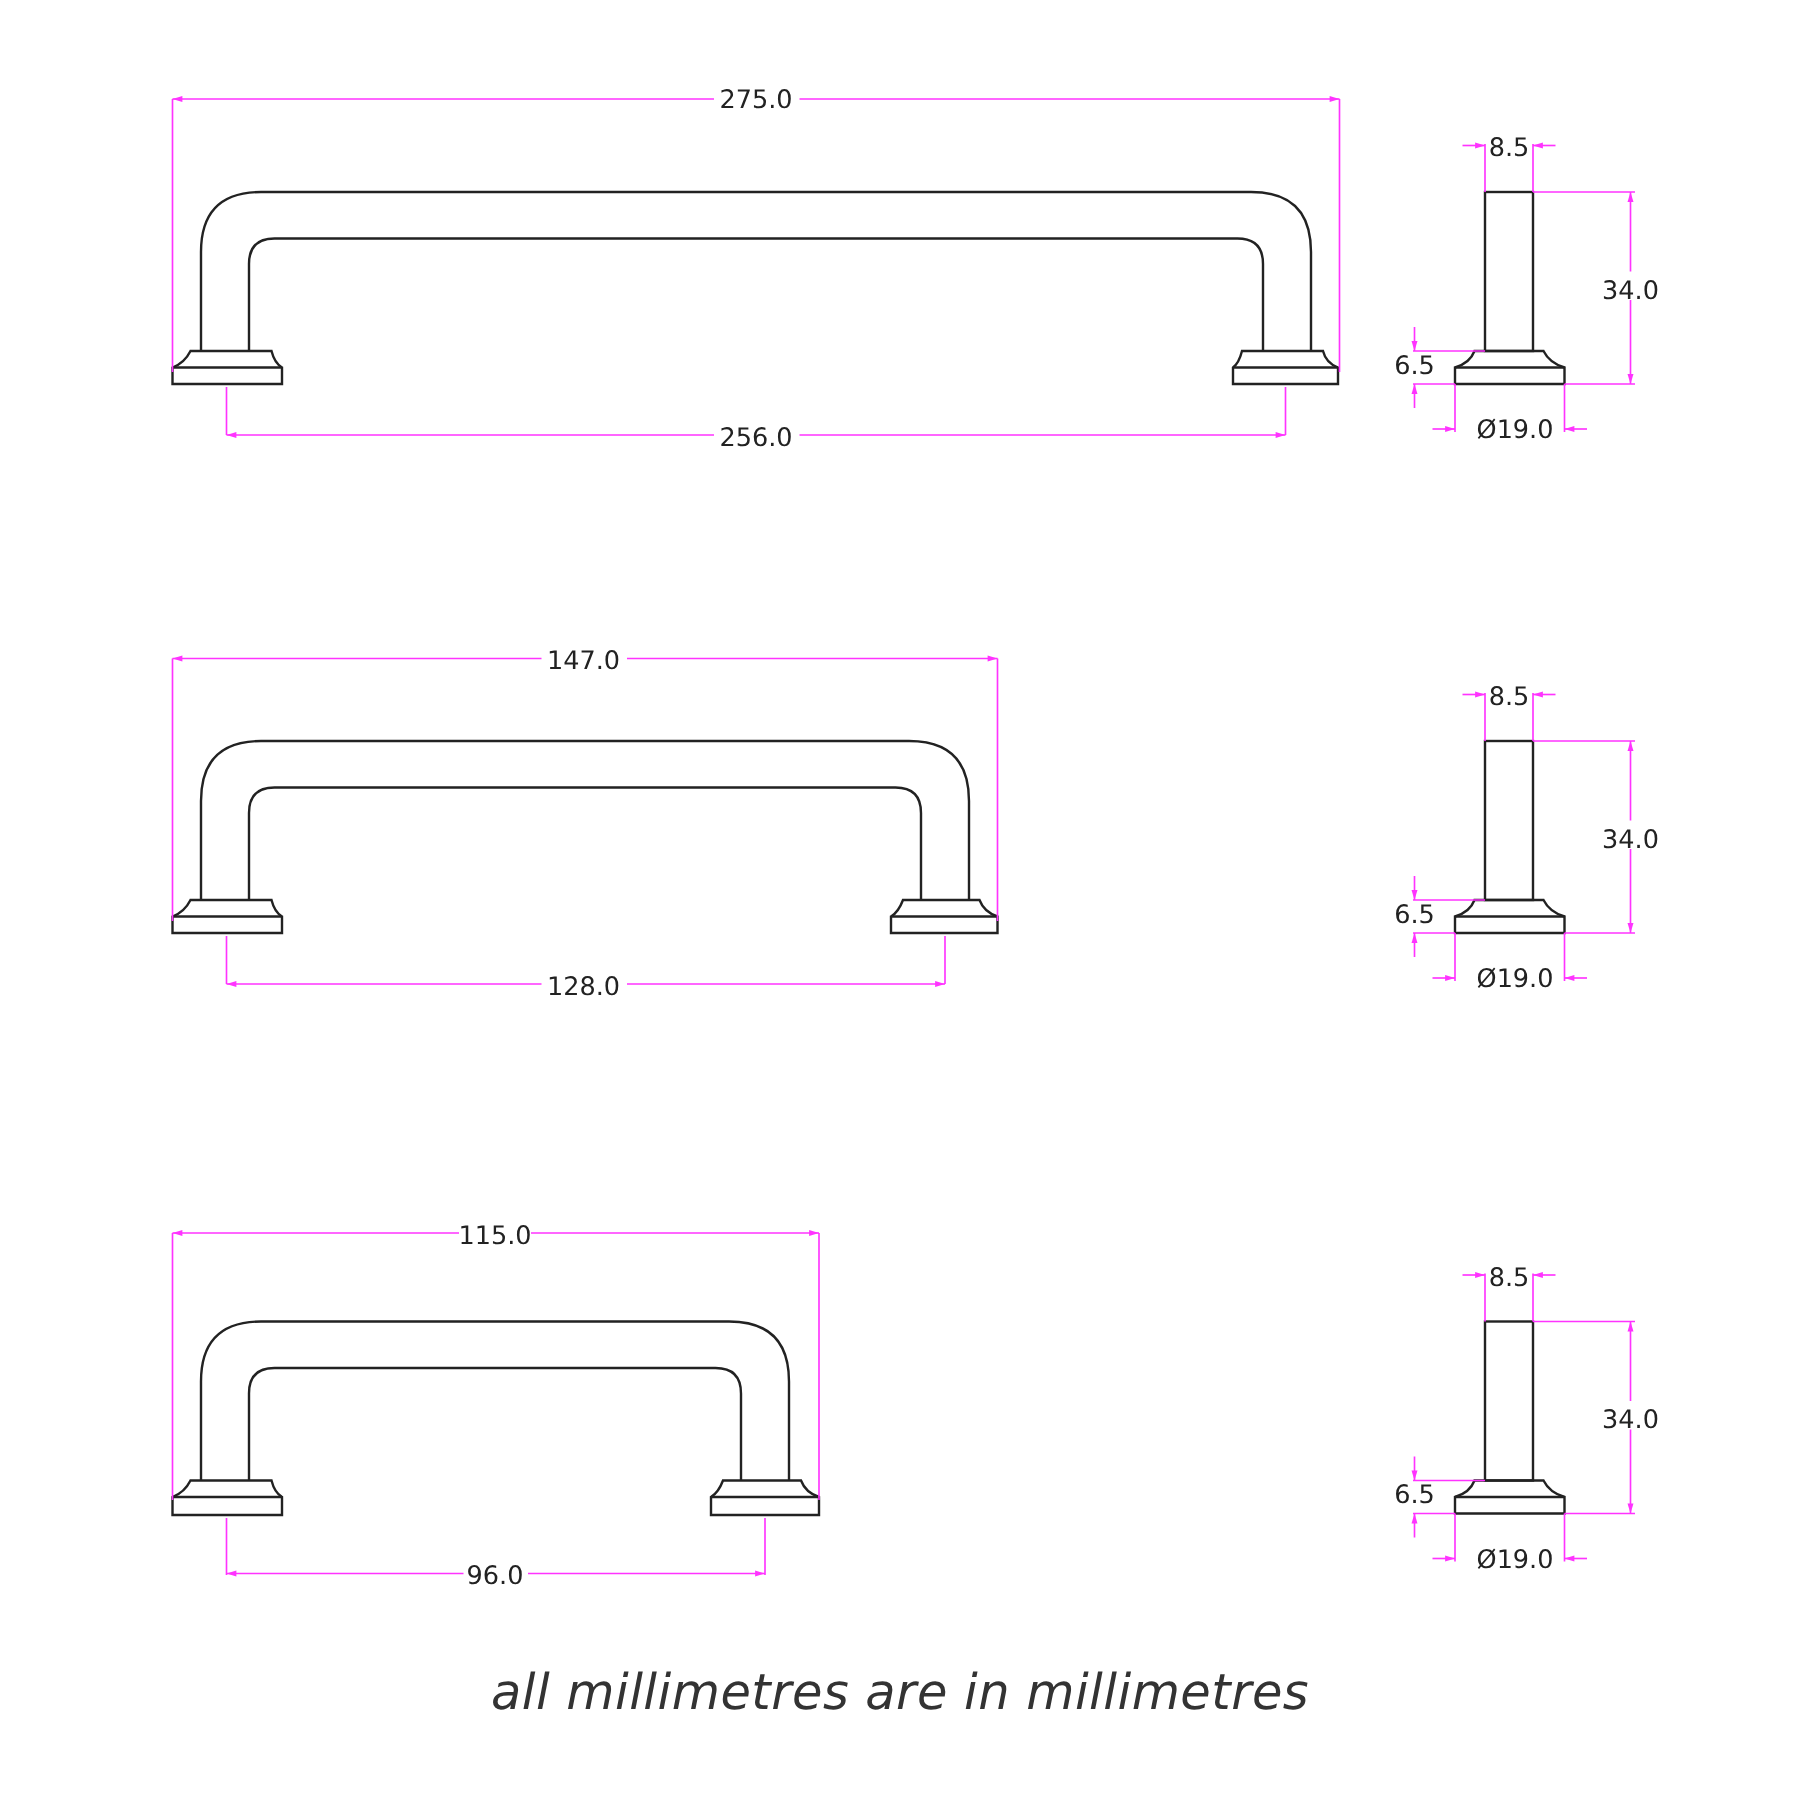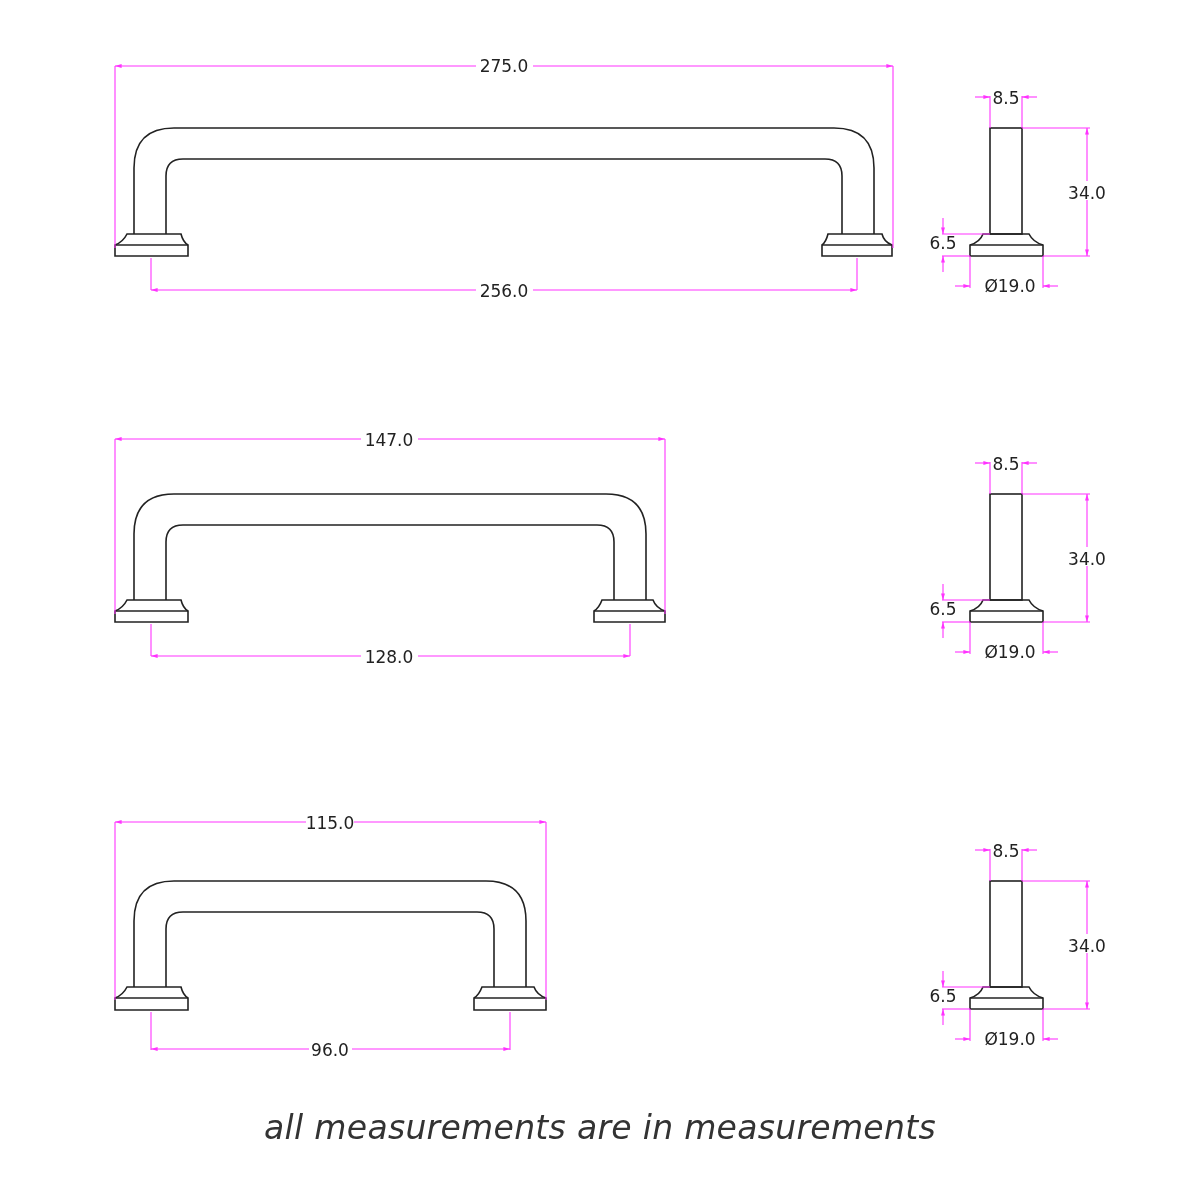--- a/index.html
+++ b/index.html
@@ -165,13 +165,13 @@
     <line class="dim" x1="943" y1="272" x2="943" y2="256" marker-end="url(#arr)"></line>
     <text class="dimtxt" x="943" y="249" text-anchor="middle">6.5</text>
     <line class="dim" x1="970" y1="256" x2="970" y2="288"></line>
     <line class="dim" x1="1043" y1="256" x2="1043" y2="288"></line>
     <line class="dim" x1="955" y1="286" x2="970" y2="286" marker-end="url(#arr)"></line>
     <line class="dim" x1="1058" y1="286" x2="1043" y2="286" marker-end="url(#arr)"></line>
     <text class="dimtxt" x="1010" y="292" text-anchor="middle">Ø19.0</text>
   </g>
 </svg>
 
-<div class="caption">all measurements are in measurements</div>
+<div class="caption">all millimetres are in millimetres</div>
 
 </body></html>

